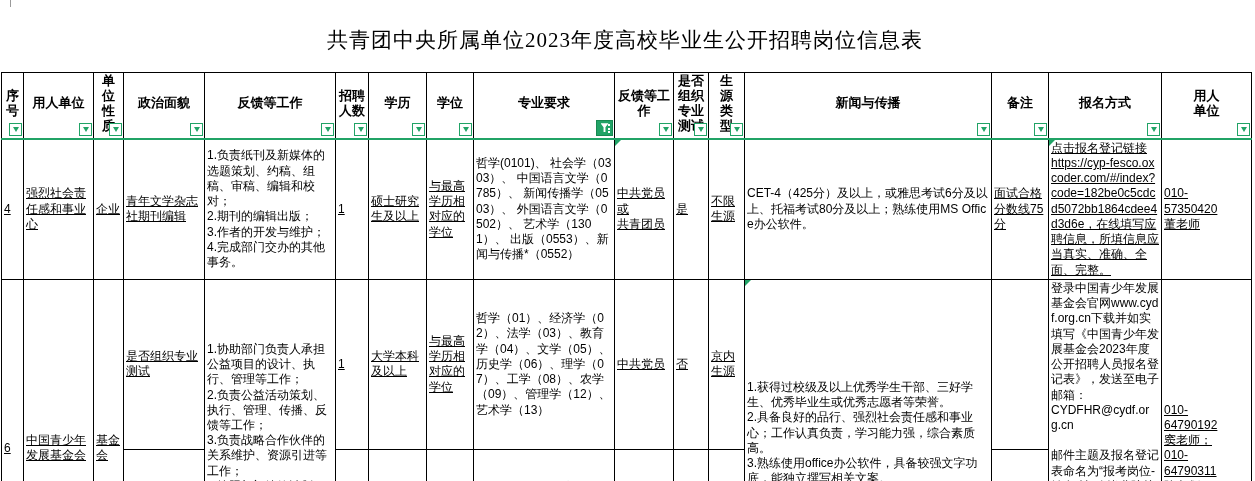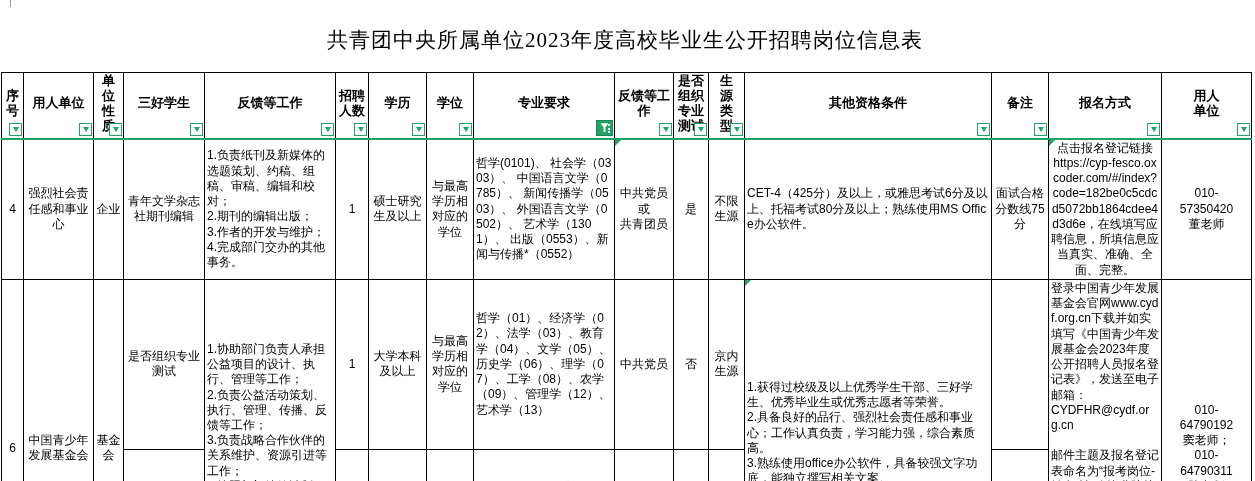--- a/index.html
+++ b/index.html
@@ -12,21 +12,21 @@
   table.grid{position:absolute;top:72px;left:1px;width:1250px;border-collapse:collapse;table-layout:fixed;}
   .grid th,.grid td{border:1px solid #000;padding:1px 2px;font-size:12px;line-height:1.27;
         overflow:hidden;vertical-align:middle;word-break:break-all;}
   .grid th{font-weight:bold;font-size:13px;text-align:center;position:relative;
         border-bottom:2px solid #21a366;padding-bottom:4px;line-height:1.15;}
   tr.head{height:63px;}
   tr.r4{height:118px;}
   tr.r6a{height:111px;}
   tr.r6b{height:107px;}
 
-  .c{text-align:center;vertical-align:middle;}
+  .c{vertical-align:middle;text-decoration:underline;}
   .l{text-align:left;vertical-align:middle;}
   .t{vertical-align:top;}
   .pre{white-space:pre-line;}
   .sm{font-size:11px;line-height:1.3;}
   .narrow{display:inline-block;width:15px;}
   td.rel,th.rel{position:relative;}
 
   
   .fbtn{position:absolute;right:1px;bottom:2px;width:13px;height:13px;background:#fff;
         border:1px solid #21a366;box-sizing:border-box;display:flex;align-items:center;justify-content:center;cursor:pointer;}
@@ -81,21 +81,21 @@
               <span class="tri"></span>
             </span>
       </th>
       <th class="rel">
         <span>单位性质</span>
         <span class="fbtn">
               <span class="tri"></span>
             </span>
       </th>
       <th class="rel">
-        <span>三好学生</span>
+        <span>政治面貌</span>
         <span class="fbtn">
               <span class="tri"></span>
             </span>
       </th>
       <th class="rel">
         <span>反馈等工作</span>
         <span class="fbtn">
               <span class="tri"></span>
             </span>
       </th>
@@ -136,21 +136,21 @@
               <span class="tri"></span>
             </span>
       </th>
       <th class="rel">
         <span class="narrow">生源类型</span>
         <span class="fbtn">
               <span class="tri"></span>
             </span>
       </th>
       <th class="rel">
-        <span>其他资格条件</span>
+        <span>新闻与传播</span>
         <span class="fbtn">
               <span class="tri"></span>
             </span>
       </th>
       <th class="rel">
         <span>备注</span>
         <span class="fbtn">
               <span class="tri"></span>
             </span>
       </th>

